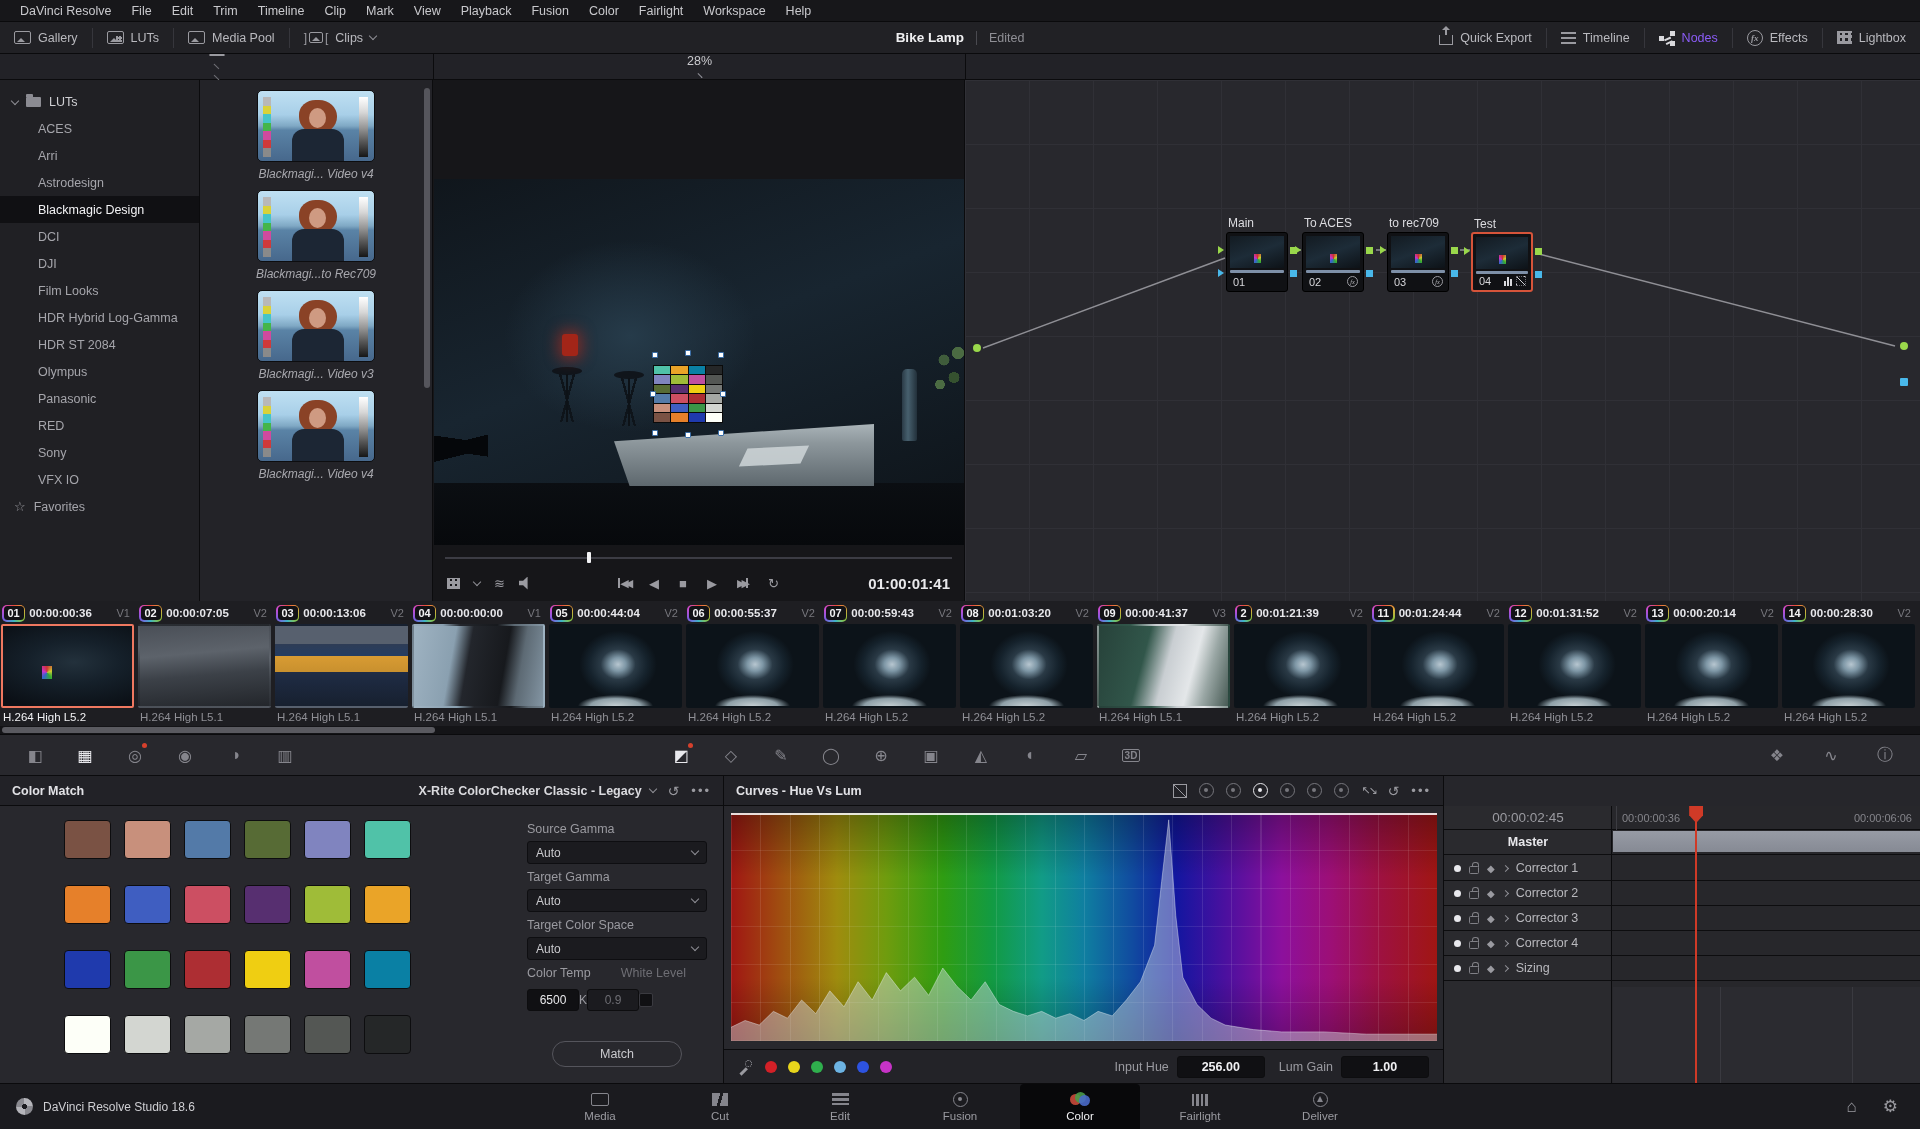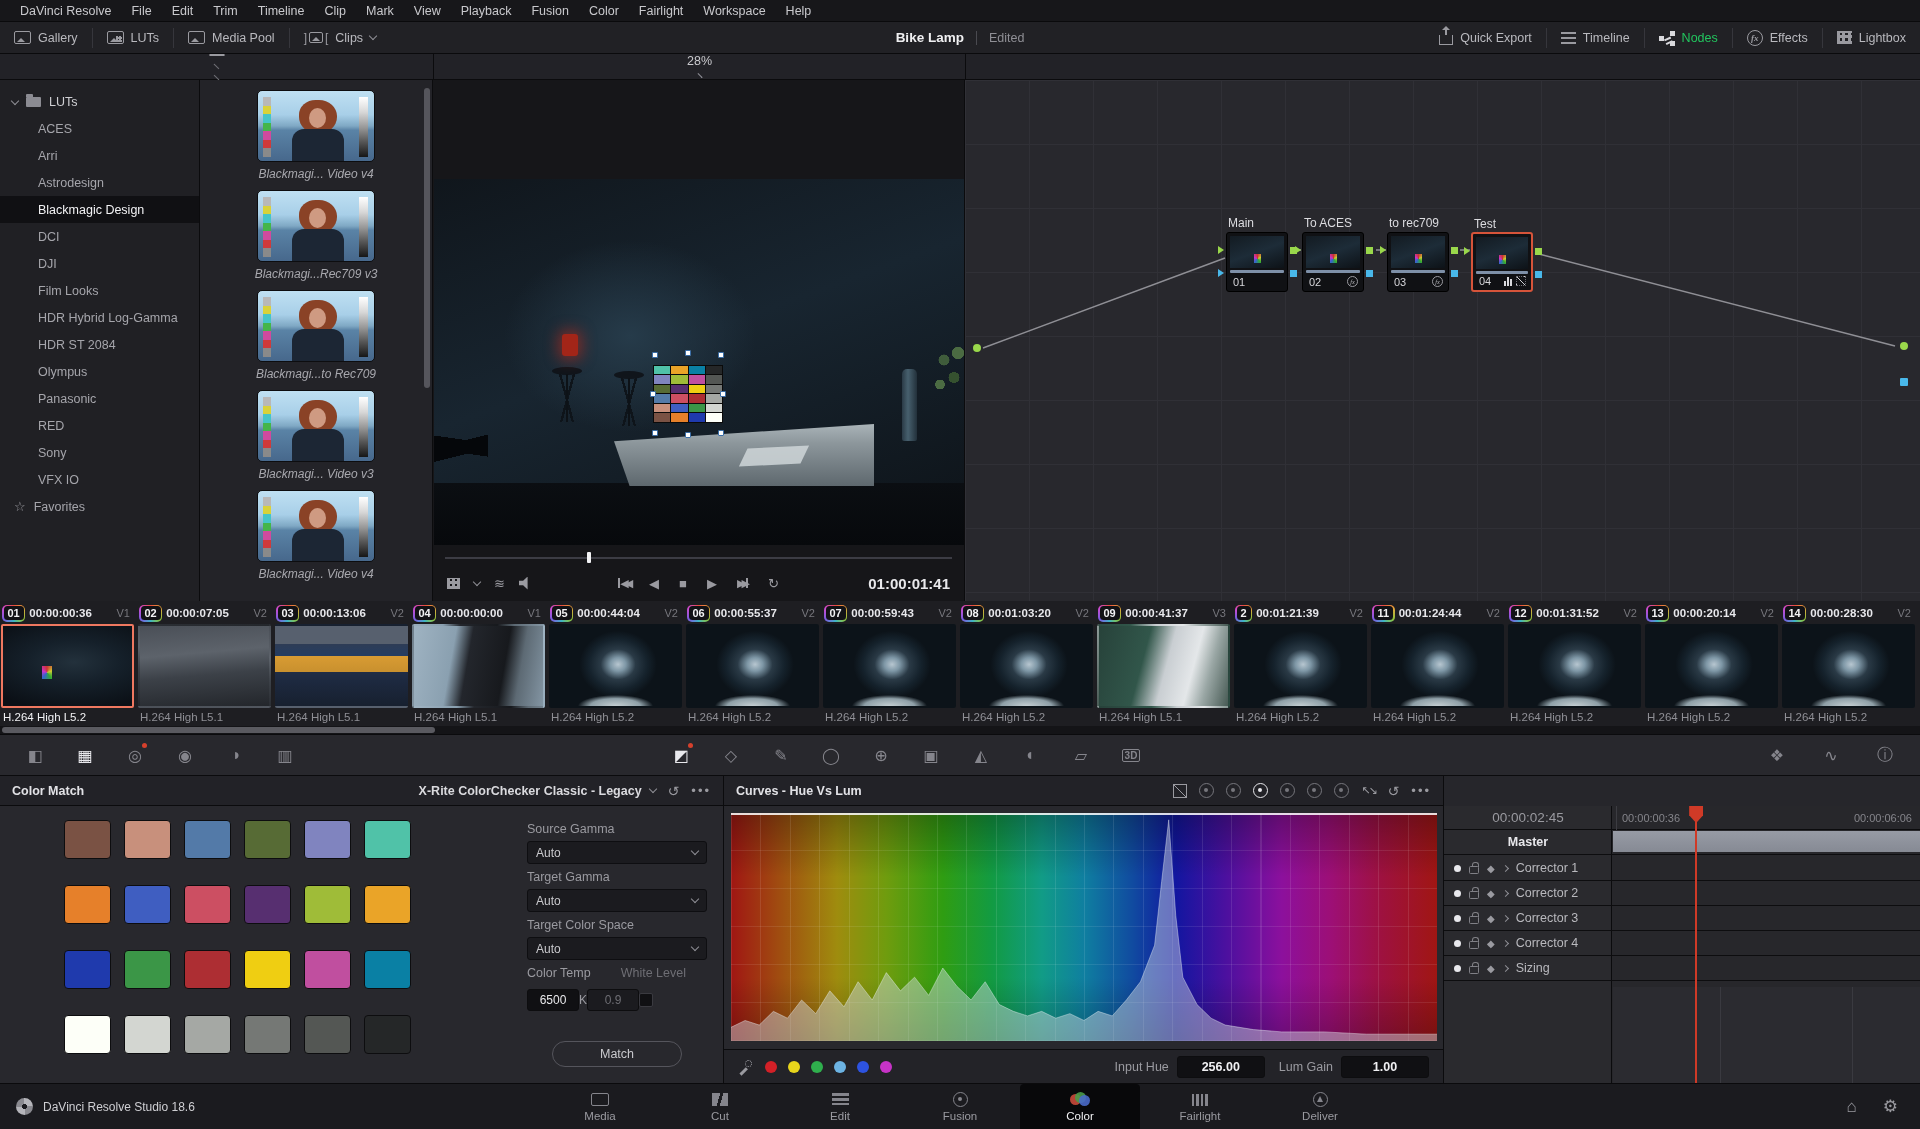--- a/index.html
+++ b/index.html
@@ -322,21 +322,21 @@
       <div class="tb-btn">
         <span class="ico-export"></span>
         <span>Quick Export</span>
       </div>
       <div class="tb-sep"></div>
       <div class="tb-btn">
         <span class="ico-tl"></span>
         <span>Timeline</span>
       </div>
       <div class="tb-sep"></div>
-      <div class="tb-btn" style="color:#22c55e;">
+      <div class="tb-btn" style="color:#8b5cf6;">
         <span class="ico-nodes"></span>
         <span>Nodes</span>
       </div>
       <div class="tb-sep"></div>
       <div class="tb-btn">
         <span class="ico-fx"></span>
         <span>Effects</span>
       </div>
       <div class="tb-sep"></div>
       <div class="tb-btn">
@@ -476,38 +476,20 @@
                 <div style="background:#8a8a8a"></div>
               </div>
               <div class="hair"></div>
               <div class="face"></div>
               <div class="body"></div>
               <div class="gbar"></div>
             </div>
             <div class="lutlabel">Blackmagi... Video v4</div>
           </div>
 
-          <div class="lutitem">
-            <div class="lutimg">
-              <div class="cbar">
-                <div style="background:#b8b8b8"></div>
-                <div style="background:#d9d23a"></div>
-                <div style="background:#46c5c9"></div>
-                <div style="background:#45b54a"></div>
-                <div style="background:#d04a9e"></div>
-                <div style="background:#cf3a3a"></div>
-                <div style="background:#8a8a8a"></div>
-              </div>
-              <div class="hair"></div>
-              <div class="face"></div>
-              <div class="body"></div>
-              <div class="gbar"></div>
-            </div>
-            <div class="lutlabel">Blackmagi...Rec709 v3</div>
-          </div>
 
           <div class="lutitem">
             <div class="lutimg">
               <div class="cbar">
                 <div style="background:#b8b8b8"></div>
                 <div style="background:#d9d23a"></div>
                 <div style="background:#46c5c9"></div>
                 <div style="background:#45b54a"></div>
                 <div style="background:#d04a9e"></div>
                 <div style="background:#cf3a3a"></div>

